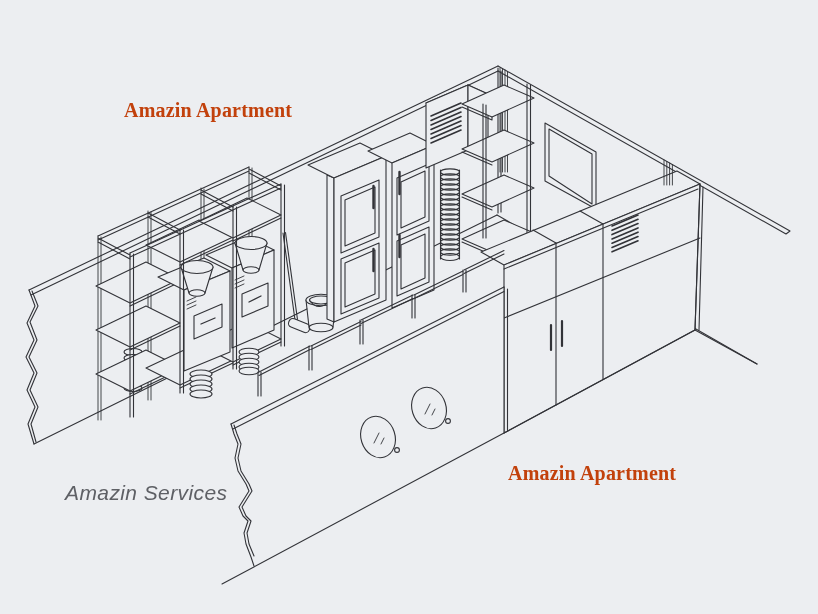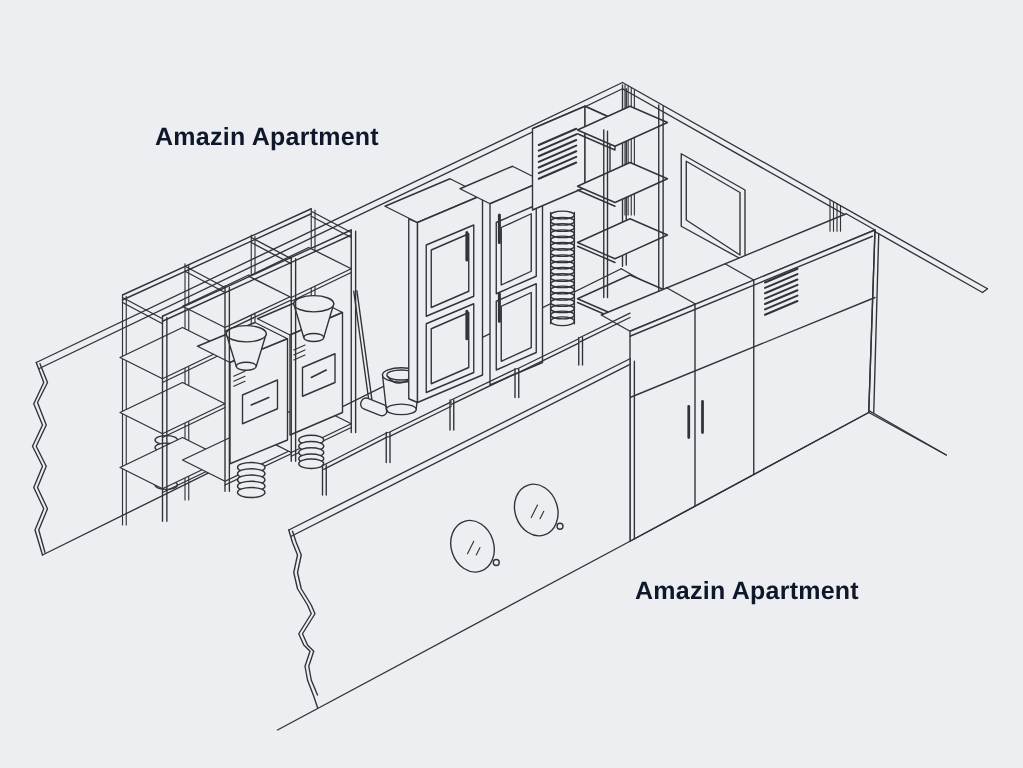--- a/index.html
+++ b/index.html
@@ -1,21 +1,21 @@
 <!DOCTYPE html>
 <html><head>
 <meta charset="utf-8">
 <style>
   html,body{margin:0;padding:0;}
   body{width:818px;height:614px;overflow:hidden;background:#eceef1;
        font-family:"Liberation Sans", sans-serif;}
   .stage{position:relative;width:818px;height:614px;background:#eceef1;}
   .stage svg{position:absolute;left:0;top:0;}
   .lbl{position:absolute;white-space:nowrap;}
-  .lbl-bold{font-weight:bold;font-size:20px;color:#0f172a;letter-spacing:.2px;}
+  .lbl-bold{font-weight:bold;font-size:20px;color:#c2410c;letter-spacing:.2px;font-family:Liberation Serif, serif;}
   .lbl-italic{font-style:italic;font-size:21px;color:#5e6065;letter-spacing:.4px;}
   .lbl-top{left:124px;top:99px;}
   .lbl-services{left:65px;top:481px;}
   .lbl-bottom{left:508px;top:462px;}
 </style>
 </head>
 <body>
 
 <div class="stage">
 
@@ -230,15 +230,16 @@
     <g>
       <ellipse cx="429" cy="408" rx="17" ry="21" transform="rotate(-18 429 408)"></ellipse>
       <path stroke-width="0.9" d="M425,414 L430,404 M432,415 L435,409"></path>
       <circle cx="448" cy="421" r="2.4"></circle>
     </g>
   </g>
 
 </svg>
 
   <div class="lbl lbl-bold lbl-top">Amazin Apartment</div>
+  <div class="lbl lbl-italic lbl-services">Amazin Services</div>
   <div class="lbl lbl-bold lbl-bottom">Amazin Apartment</div>
 
 </div>
 
 </body></html>

